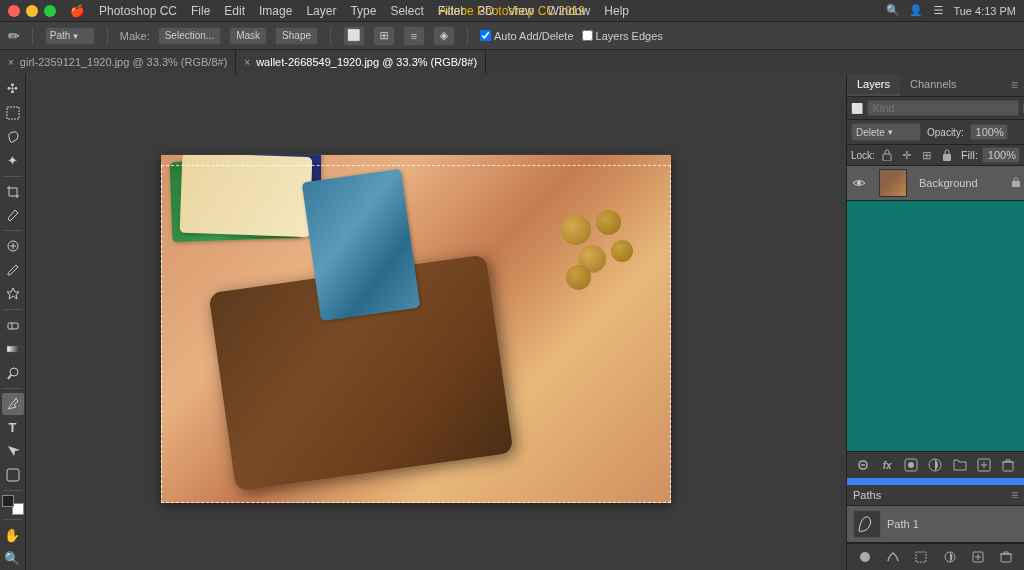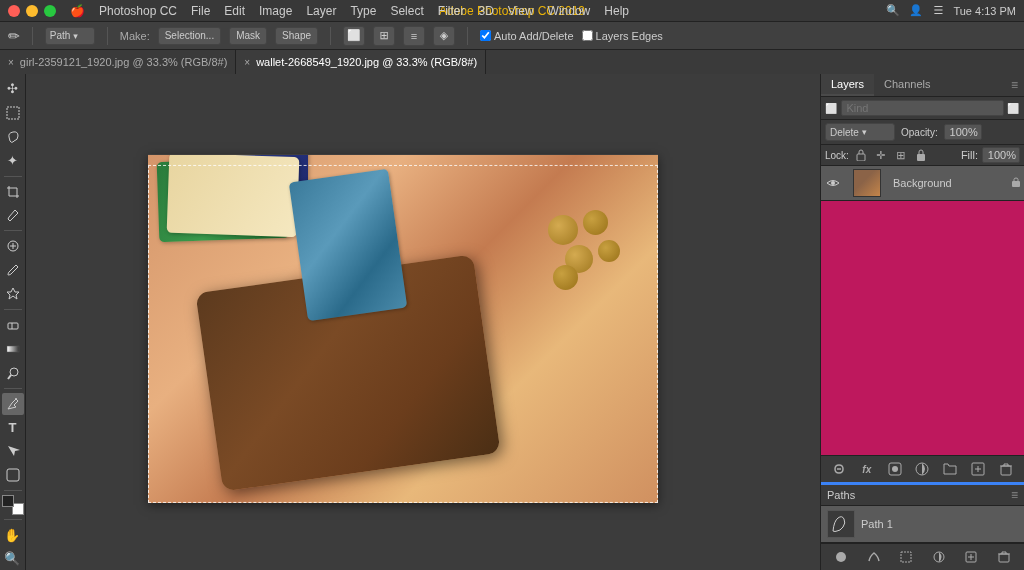--- a/index.html
+++ b/index.html
@@ -50,21 +50,21 @@
     .tool-btn.active { background: #666; }
     .tool-sep { width: 18px; height: 1px; background: #555; margin: 2px 0; }
 
     
     #canvas-area {
       flex: 1; background: #3c3c3c; overflow: hidden; position: relative;
     }
 
     
     #right-panel {
-      width: 204px; background: #be185d; border-left: 1px solid #222;
+      width: 178px; background: #0f766e; border-left: 1px solid #222;
       display: flex; flex-direction: column; margin-left: 40px;
     }
 
     
     #tabs-bar {
       width: 100%; height: 24px; background: #353535;
       display: flex; align-items: center;
     }
     #document-tabs {
       flex: 1; height: 24px; background: #3a3a3a; display: flex; align-items: center; overflow: hidden;
@@ -94,21 +94,21 @@
 
     .layer-row { display: flex; align-items: center; padding: 3px 4px; background: #5a5a5a; border-bottom: 1px solid #222; gap: 12px; cursor: pointer; }
     .layer-thumb { width: 28px; height: 28px; background: #888; border: 1px solid #333; flex-shrink: 0; display: flex; align-items: center; justify-content: center; overflow: hidden; }
     .layer-thumb-inner { width: 100%; height: 100%; background: linear-gradient(135deg, #8b6347 40%, #c4854a 100%); }
     .layer-name { font-size: 11px; color: #ccc; flex: 1; }
     .layer-lock-icon { color: #888; font-size: 11px; }
 
     .eye-icon { width: 16px; height: 16px; display: flex; align-items: center; justify-content: center; color: #aaa; font-size: 11px; cursor: pointer; }
 
     
-    #paths-panel { border-top: 3px solid #3b82f6; }
+    #paths-panel { border-top: 7px solid #3b82f6; }
     .paths-panel-header { display: flex; align-items: center; background: #3a3a3a; padding: 3px 6px; border-bottom: 1px solid #222; }
     .paths-panel-label { font-size: 11px; color: #ccc; flex: 1; }
     .paths-panel-options { color: #888; font-size: 12px; cursor: pointer; }
 
     .path-row { display: flex; align-items: center; padding: 4px 6px; background: #5a5a5a; border-bottom: 1px solid #222; gap: 6px; cursor: pointer; }
     .path-thumb { width: 28px; height: 28px; background: #3a3a3a; border: 1px solid #555; display: flex; align-items: center; justify-content: center; flex-shrink: 0; }
     .path-thumb svg { width: 22px; height: 22px; }
     .path-name { font-size: 11px; color: #ccc; }
 
     .panel-bottom-icons { display: flex; align-items: center; justify-content: space-around; padding: 4px; background: #3a3a3a; border-top: 1px solid #222; }

